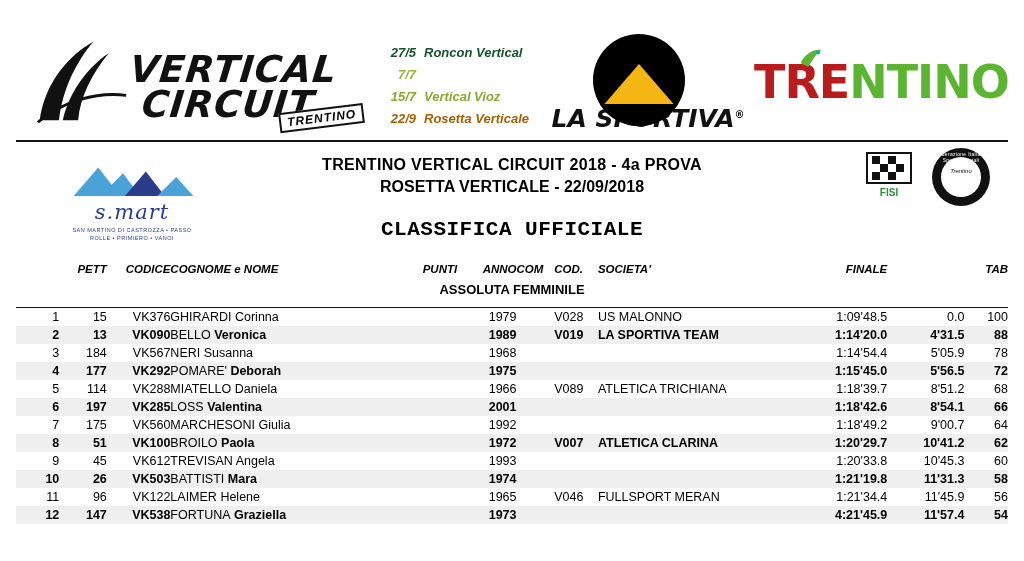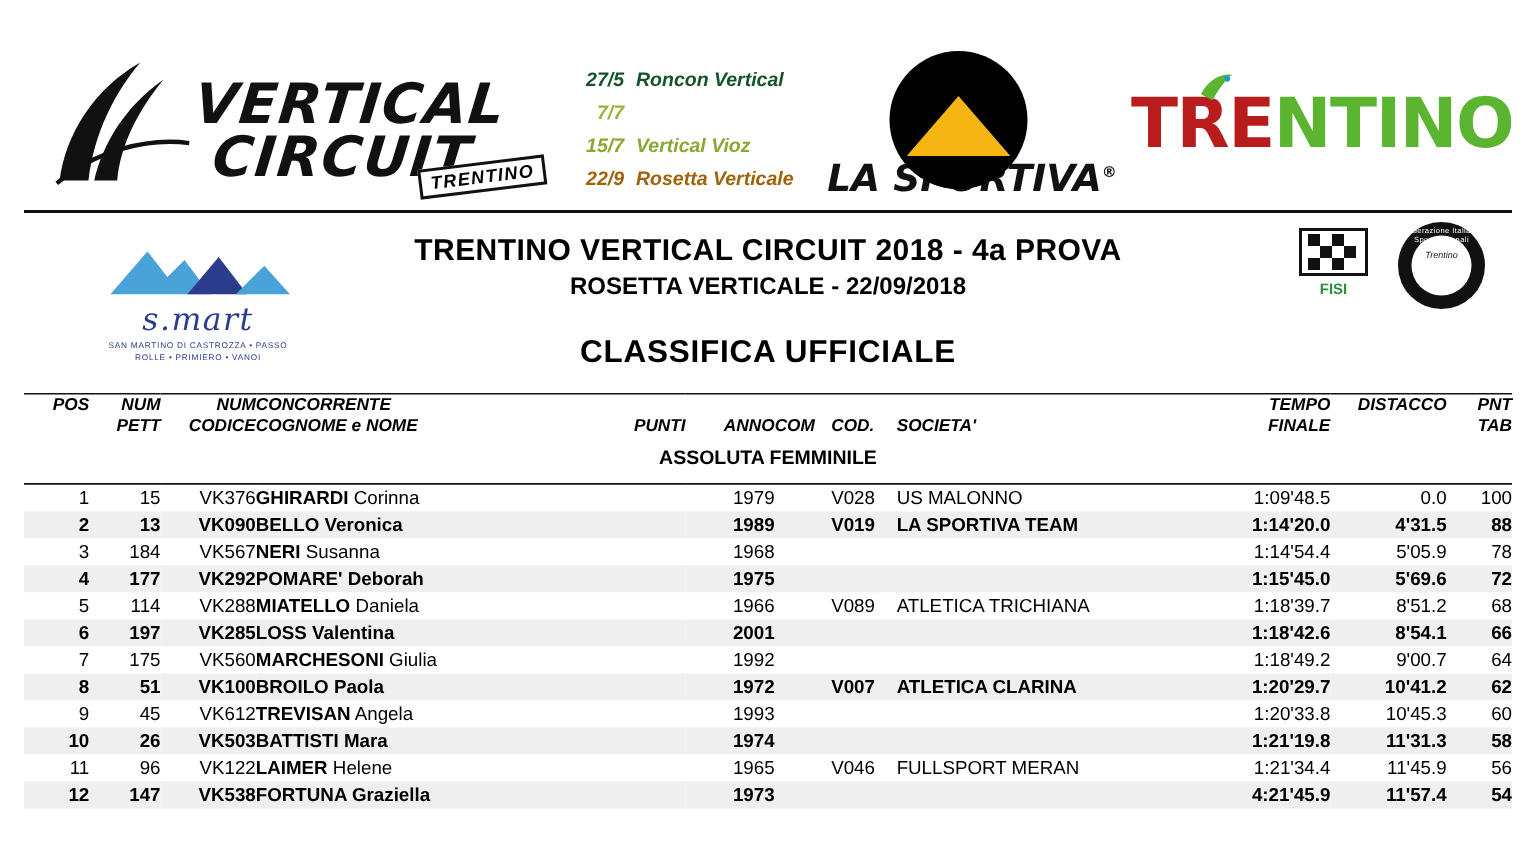--- a/index.html
+++ b/index.html
@@ -217,34 +217,35 @@
     line-height: 8px;
   }
   .title-main {
     position: absolute;
     left: 0;
     top: 14px;
     width: 1024px;
     text-align: center;
   }
   .title-main .l1 {
-    font-size: 20px;
+    font-size: 16px;
     font-weight: bold;
     letter-spacing: .3px;
   }
   .title-main .l2 {
     font-size: 16px;
     font-weight: bold;
     margin-top: 4px;
   }
   .title-main .l3 {
     font-size: 21px;
     font-weight: bold;
     margin-top: 22px;
     letter-spacing: .5px;
+    font-family: Liberation Mono, monospace;
   }
   .flag-logo {
     position: absolute;
     right: 112px;
     top: 10px;
     width: 46px;
     height: 48px;
   }
   .fisi-logo {
     position: absolute;
@@ -324,21 +325,21 @@
     font-weight: bold;
     font-size: 13px;
     padding: 6px 0 10px 0;
   }
   tbody tr.data-row td {
     padding: 2px 0;
     white-space: nowrap;
   }
   tbody tr.odd td { background: #ffffff; }
   tbody tr.even td { background: #efefef; font-weight: bold; }
-  .name-cell .surname { font-weight: bold; }
+  .name-cell .surname { font-weight: normal; }
   .name-cell .given { font-weight: normal; }
   tr.even .name-cell .given { font-weight: bold; }
 </style>
 </head>
 <body>
 
 <div class="page">
 
   <div class="header-band">
 
@@ -413,34 +414,20 @@
 
     <div class="fisi-logo">
       <div class="fisi-ring-text">Federazione Italiana Sport Invernali</div>
       <div class="fisi-inner">Trentino</div>
     </div>
   </div>
 
   <div class="table-wrap">
     <table class="results">
       <thead>
-        <tr class="hdr-row header-line-top">
-          <td class="c-pos">POS</td>
-          <td class="c-pett">NUM</td>
-          <td class="c-cod">NUM</td>
-          <td class="c-name">CONCORRENTE</td>
-          <td class="c-punti"></td>
-          <td class="c-anno"></td>
-          <td class="c-com"></td>
-          <td class="c-codsoc"></td>
-          <td class="c-soc"></td>
-          <td class="c-tempo">TEMPO</td>
-          <td class="c-dist">DISTACCO</td>
-          <td class="c-pnt">PNT</td>
-        </tr>
         <tr class="hdr-row">
           <td class="c-pos"></td>
           <td class="c-pett">PETT</td>
           <td class="c-cod">CODICE</td>
           <td class="c-name">COGNOME e NOME</td>
           <td class="c-punti">PUNTI</td>
           <td class="c-anno">ANNO</td>
           <td class="c-com">COM</td>
           <td class="c-codsoc">COD.</td>
           <td class="c-soc">SOCIETA'</td>
@@ -499,21 +486,21 @@
             <td class="c-pos">4</td>
             <td class="c-pett">177</td>
             <td class="c-cod">VK292</td>
             <td class="c-name name-cell"><span class="surname">POMARE'</span><span class="given"> Deborah</span></td>
             <td class="c-punti"></td>
             <td class="c-anno">1975</td>
             <td class="c-com"></td>
             <td class="c-codsoc"></td>
             <td class="c-soc"></td>
             <td class="c-tempo">1:15'45.0</td>
-            <td class="c-dist">5'69.6</td>
+            <td class="c-dist">5'56.5</td>
             <td class="c-pnt">72</td>
           </tr>
           <tr class="data-row odd">
             <td class="c-pos">5</td>
             <td class="c-pett">114</td>
             <td class="c-cod">VK288</td>
             <td class="c-name name-cell"><span class="surname">MIATELLO</span><span class="given"> Daniela</span></td>
             <td class="c-punti"></td>
             <td class="c-anno">1966</td>
             <td class="c-com"></td>

